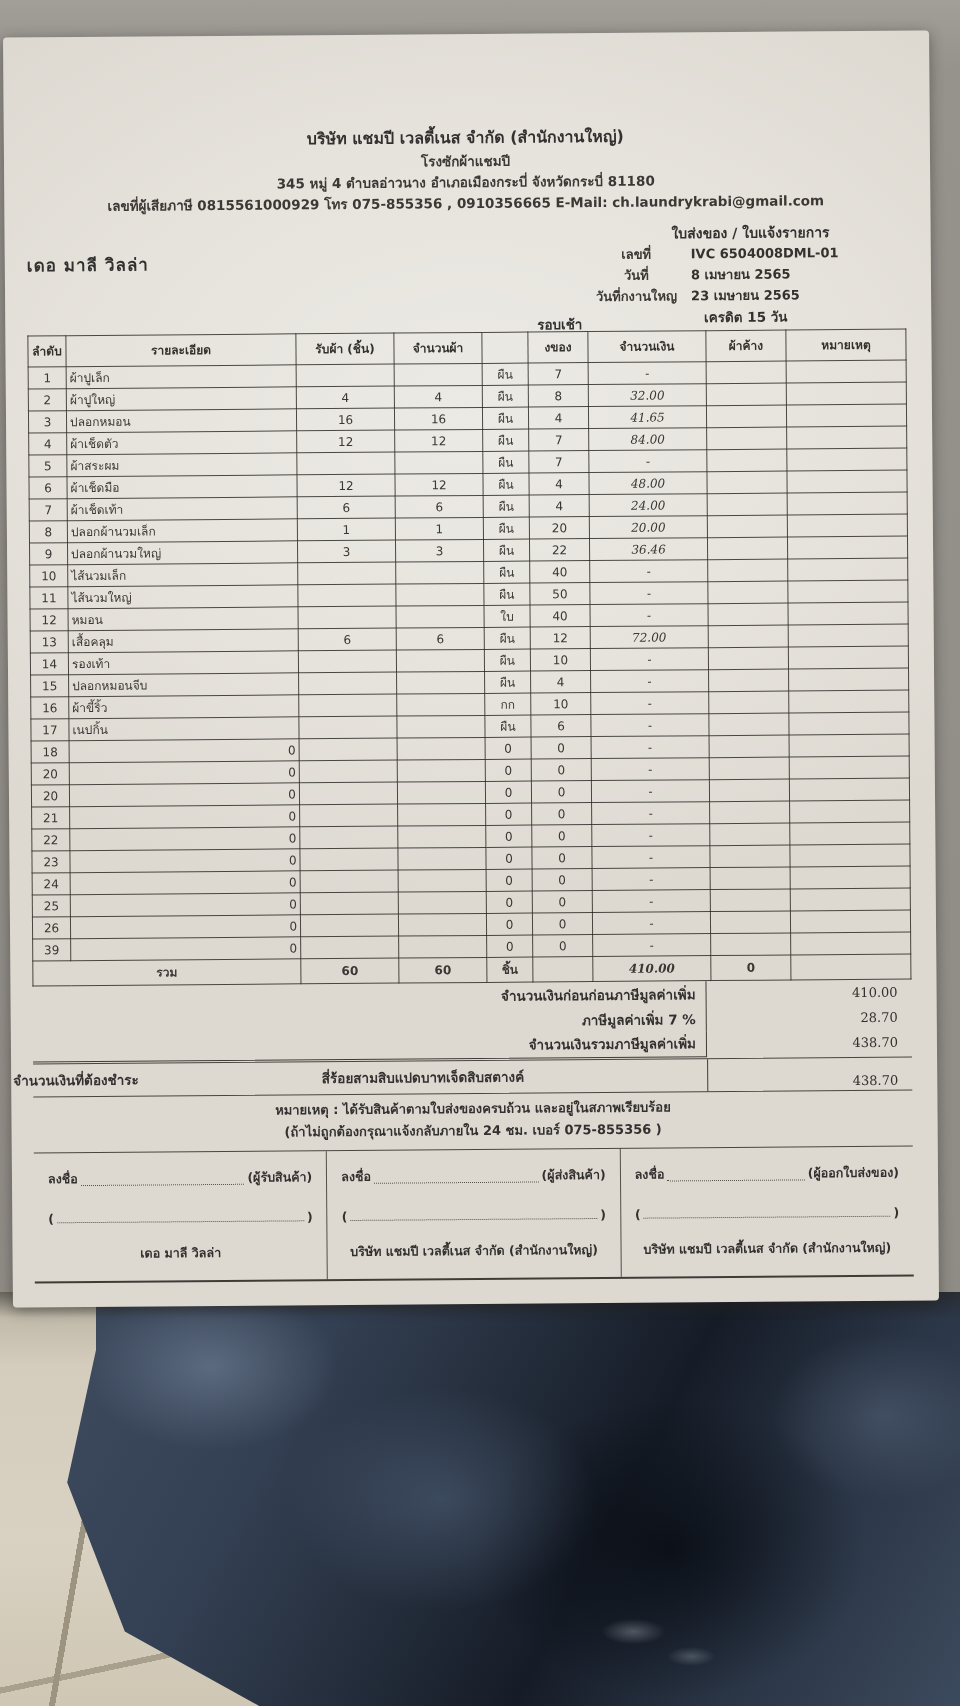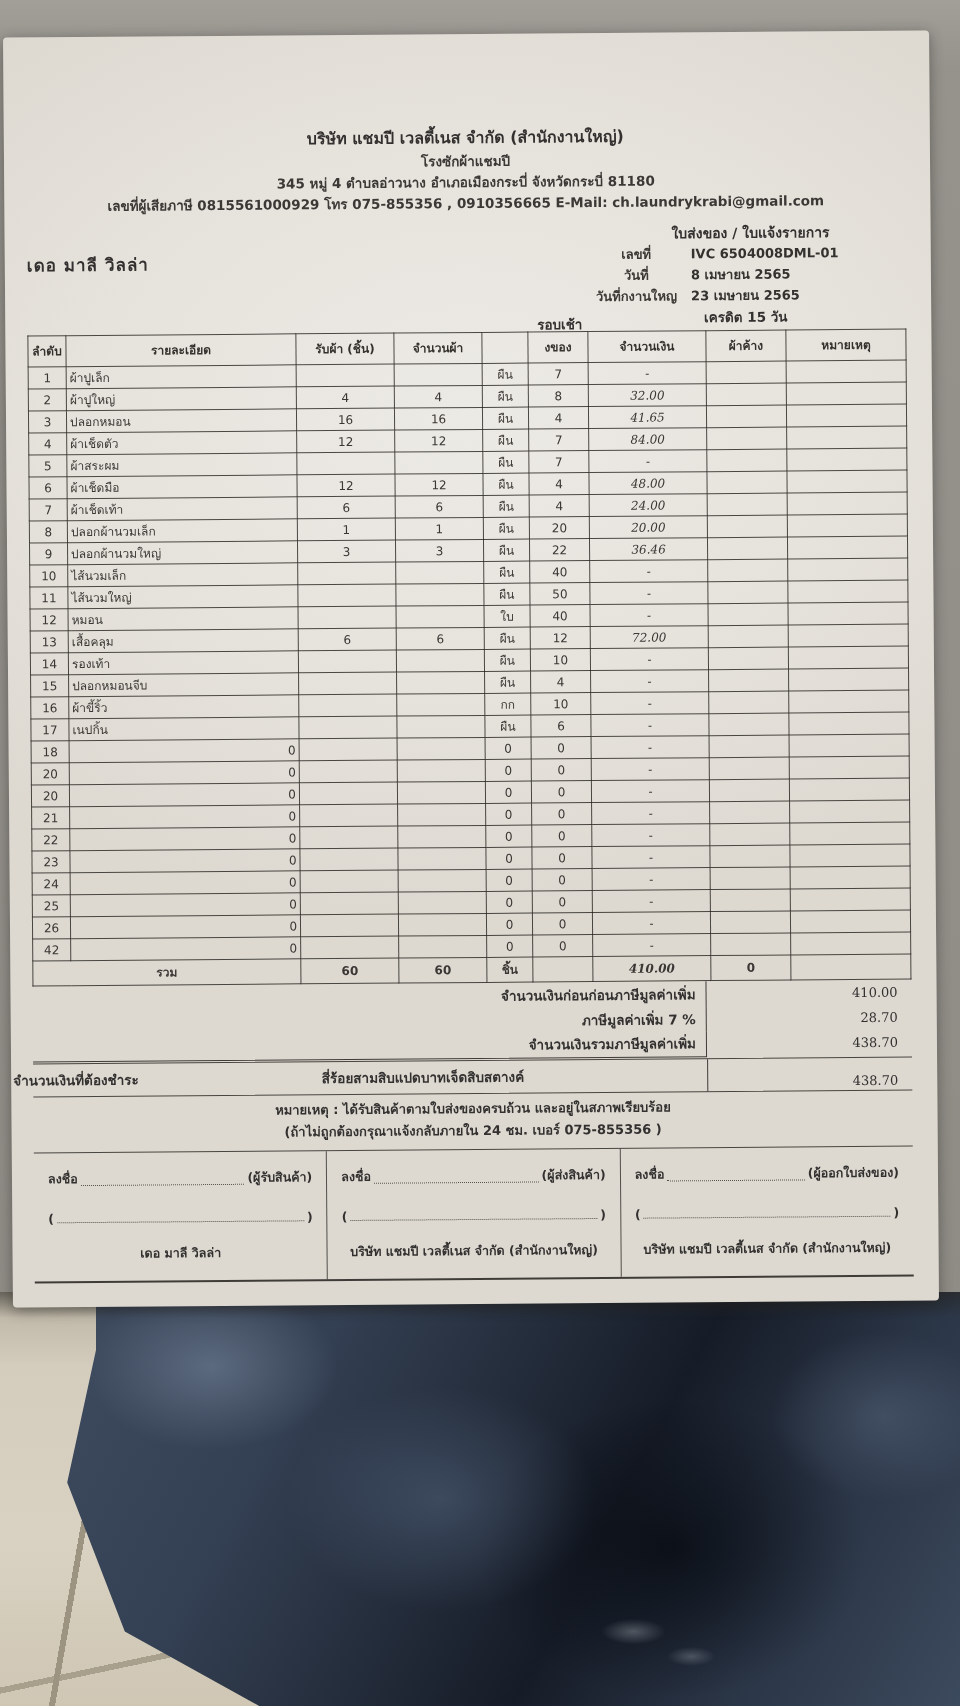--- a/index.html
+++ b/index.html
@@ -432,21 +432,21 @@
           <td class="c1 zr">0</td>
           <td class="c2"></td>
           <td class="c3"></td>
           <td class="c4">0</td>
           <td class="c5">0</td>
           <td class="c6">-</td>
           <td class="c7"></td>
           <td class="c8"></td>
         </tr>
         <tr>
-          <td class="c0">42</td>
+          <td class="c0">39</td>
           <td class="c1 zr">0</td>
           <td class="c2"></td>
           <td class="c3"></td>
           <td class="c4">0</td>
           <td class="c5">0</td>
           <td class="c6">-</td>
           <td class="c7"></td>
           <td class="c8"></td>
         </tr>
       </tbody>

